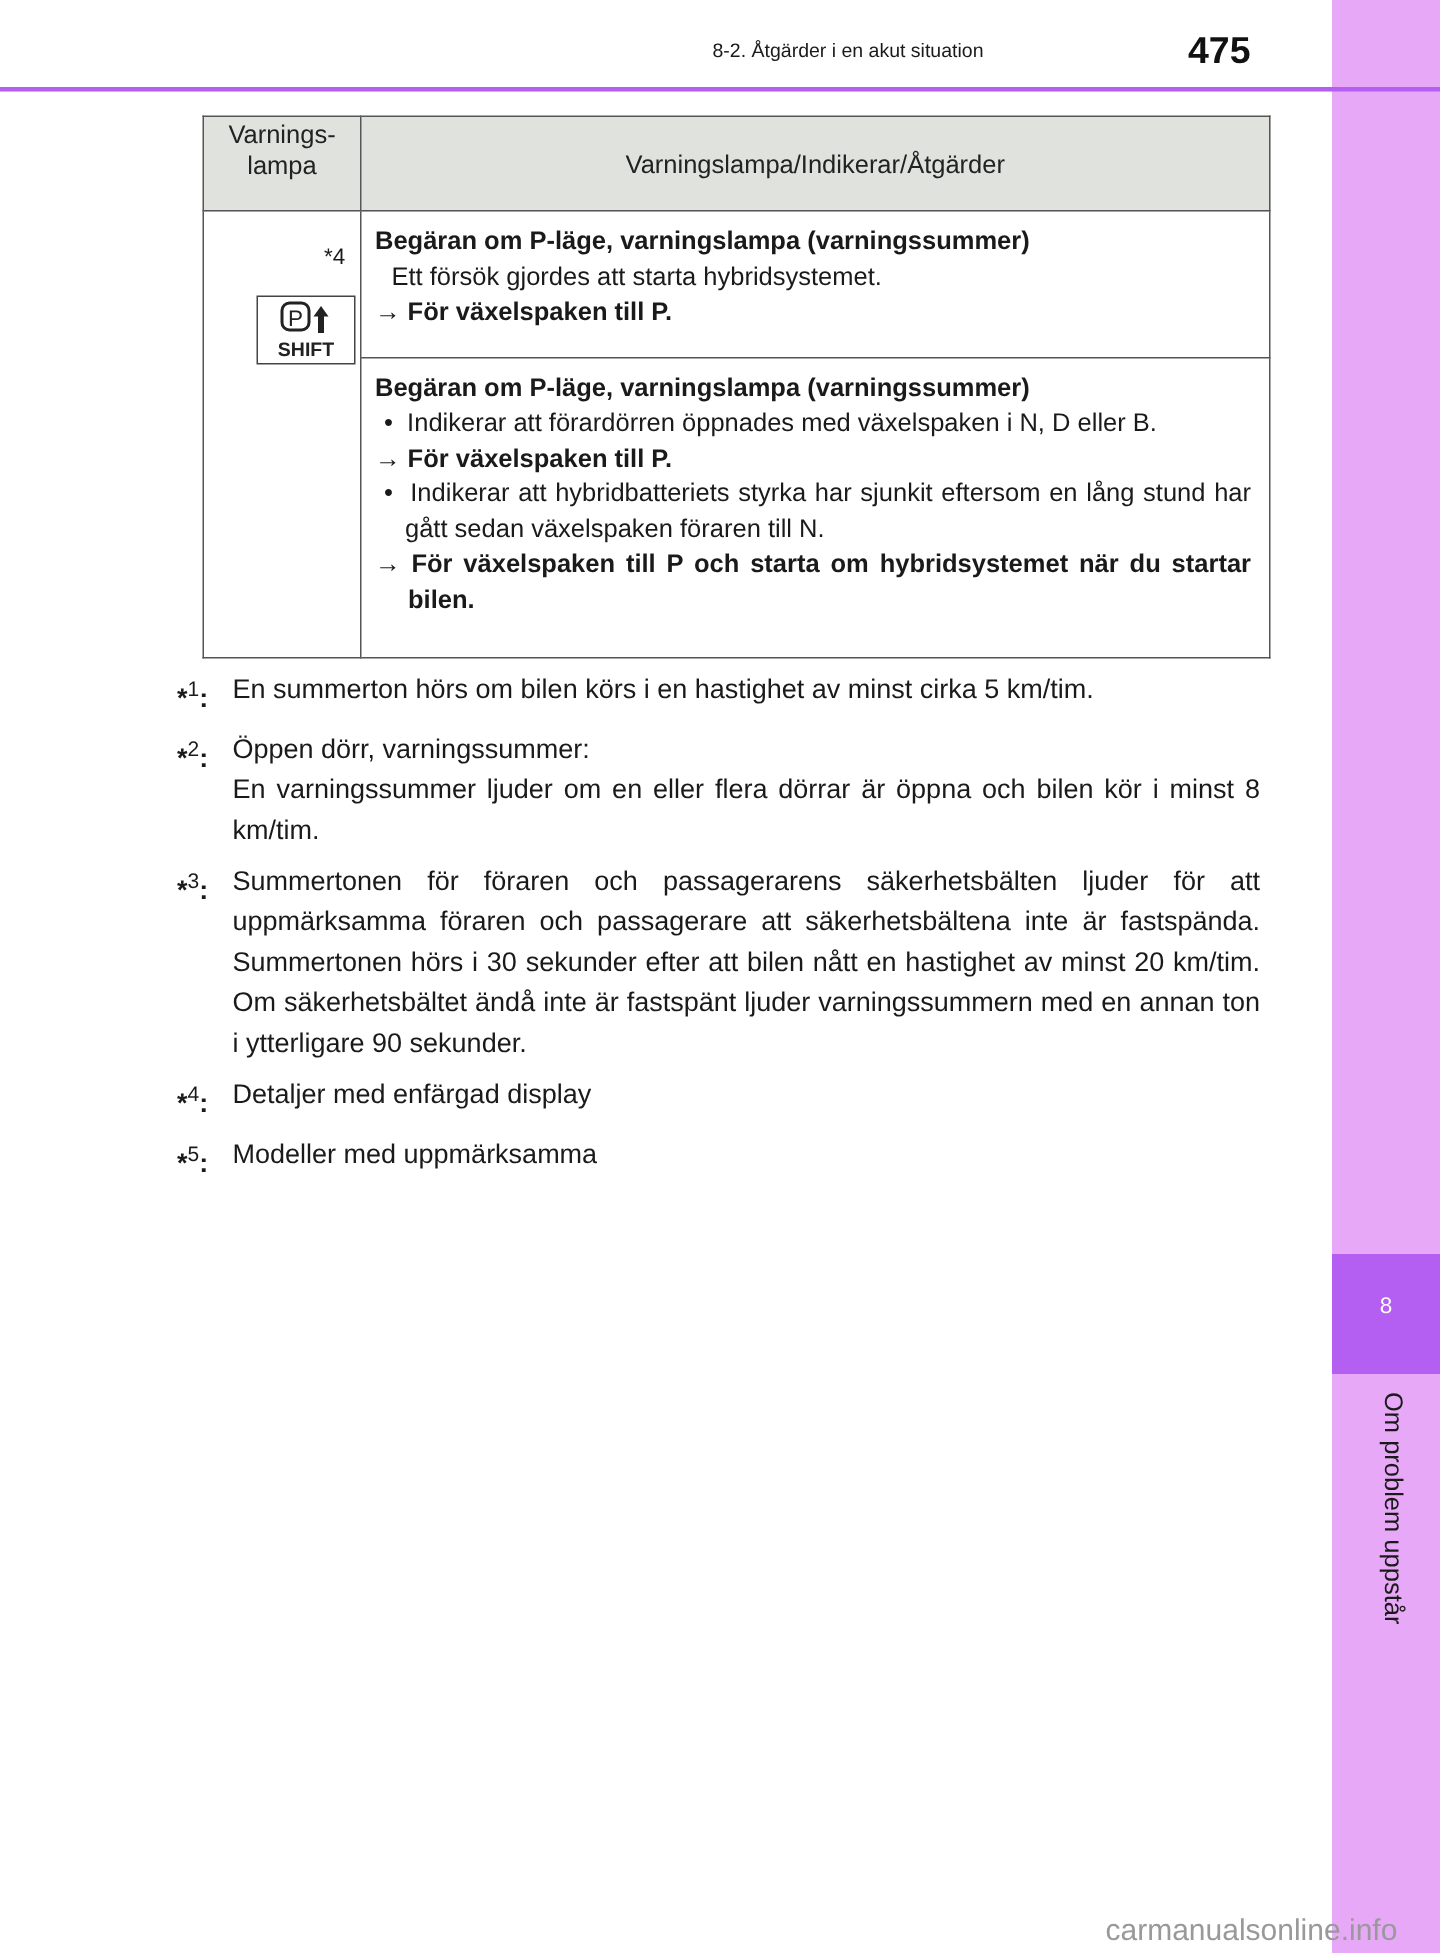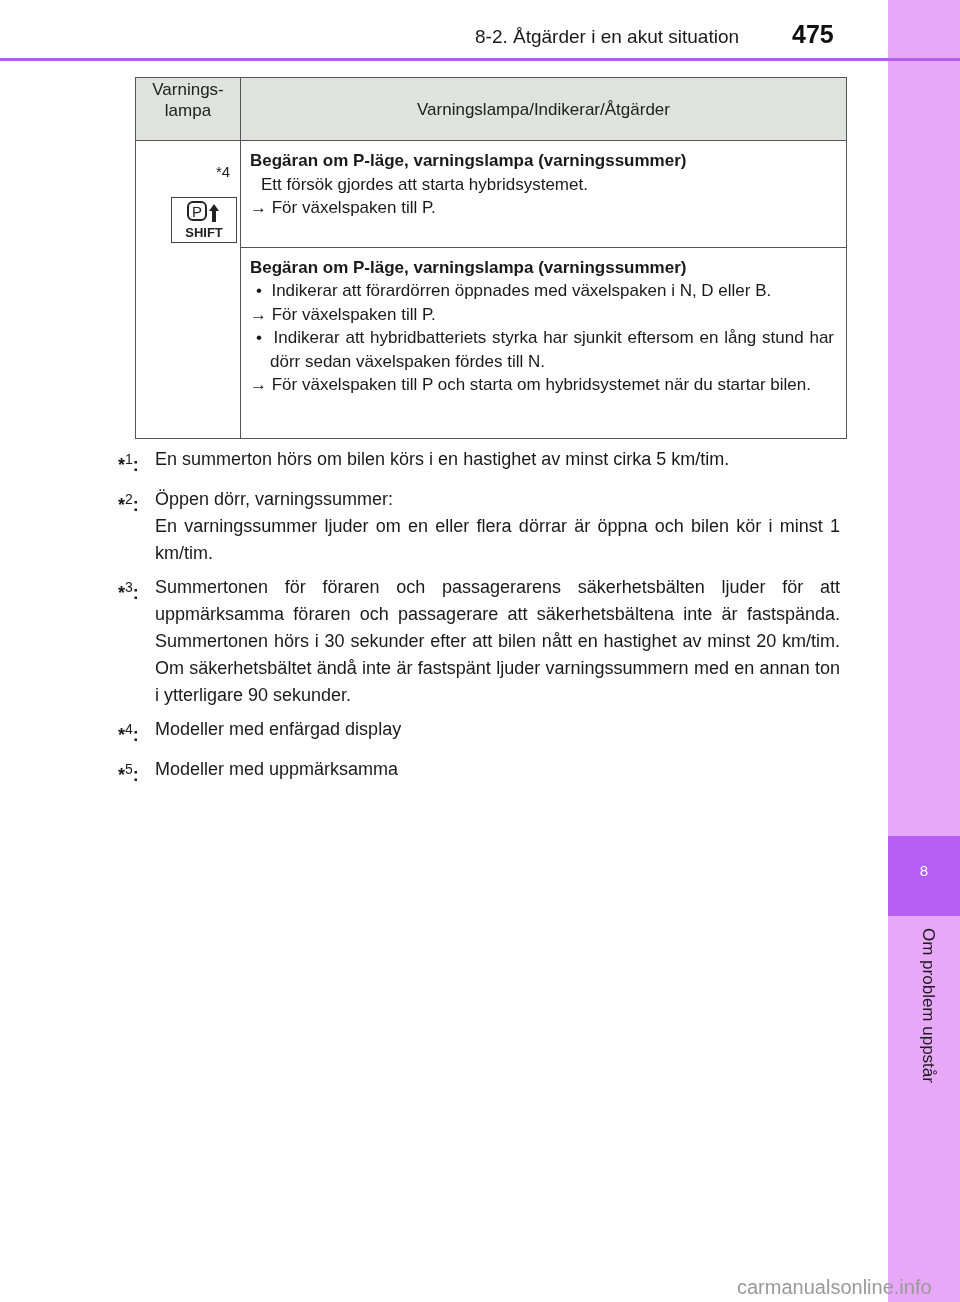--- a/index.html
+++ b/index.html
@@ -4,33 +4,33 @@
 <style>
   html, body { margin:0; padding:0; }
   body { width:960px; height:1302px; position:relative; background:#ffffff; overflow:hidden;
          font-family:"Liberation Sans", sans-serif; color:#1a1a1a; }
   .sidebar { position:absolute; left:888px; top:0; width:72px; height:1302px; background:#e8a8f8; }
   .sidebar .chap { position:absolute; left:0; top:836px; width:72px; height:80px; background:#b45ef2;
          color:#fff; font-size:15px; text-align:center; line-height:70px; }
   .sidebar .vert { position:absolute; left:20px; top:928px; width:30px; height:220px;
          writing-mode:vertical-rl; font-size:17px; color:#1a1a1a; }
   .hdr-line { position:absolute; left:0; top:58px; width:960px; height:3px; background:#b45ef2; }
-  .hdr-title { position:absolute; left:475px; top:26px; font-size:19px; color:#1a1a1a; }
+  .hdr-title { position:absolute; left:475px; top:26px; font-size:13px; color:#1a1a1a; }
   .hdr-page { position:absolute; left:792px; top:20px; font-size:25px; font-weight:bold; color:#111; }
   table { position:absolute; left:135px; top:77px; width:712px; border-collapse:collapse; font-size:17px; }
   td, th { border:1.5px solid #555; vertical-align:top; }
   th { background:#dfe2dd; font-weight:normal; font-size:17px; line-height:21px; color:#222; }
   th.c1 { width:102px; height:60px; }
   th.c2 { vertical-align:middle; }
   td.lamp { text-align:center; vertical-align:middle; position:relative; }
   td.body { padding:8px 12px 10px 9px; line-height:23.5px;margin-left:10px; }
   .b { font-weight:bold; }
   .ind { padding-left:11px; }
   .bul { padding-left:20px; text-indent:-14px; text-align:justify; }
-  .arr { padding-left:22px; text-indent:-22px; font-weight:normal; }
+  .arr { padding-left:22px; text-indent:-22px; font-weight:bold; }
   .sup4 { position:absolute; left:80px; top:22px; font-size:15px; }
   .shift { position:absolute; left:35px; top:56px; width:64px; height:44px; border:1.5px solid #444;
            display:flex; flex-direction:column; align-items:center; justify-content:center; }
   .notes { position:absolute; left:118px; top:446px; width:722px; font-size:18px; line-height:27px; color:#1a1a1a; }
   .note { display:flex; margin-bottom:7px; }
   .note .mk { width:37px; flex:none; font-weight:bold; }
   .note .mk sup { font-weight:normal; font-size:14px; }
   .note .tx { flex:1; text-align:justify; }
   .water { position:absolute; left:737px; top:1276px; font-size:20px; color:#999; }
 </style>
@@ -69,51 +69,51 @@
       <div class="b">Begäran om P-läge, varningslampa (varningssummer)</div>
       <div class="ind">Ett försök gjordes att starta hybridsystemet.</div>
       <div class="arr"><span>→</span> <span>För växelspaken till P.</span></div>
     </td>
   </tr>
   <tr>
     <td class="body">
       <div class="b">Begäran om P-läge, varningslampa (varningssummer)</div>
       <div class="bul"><span>•</span>&nbsp;&nbsp;<span>Indikerar att förardörren öppnades med växelspaken i N, D eller B.</span></div>
       <div class="arr"><span>→</span> <span>För växelspaken till P.</span></div>
-      <div class="bul"><span>•</span>&nbsp;&nbsp;<span>Indikerar att hybridbatteriets styrka har sjunkit eftersom en lång stund har dörr sedan växelspaken fördes till N.</span></div>
+      <div class="bul"><span>•</span>&nbsp;&nbsp;<span>Indikerar att hybridbatteriets styrka har sjunkit eftersom en lång stund har gått sedan växelspaken föraren till N.</span></div>
       <div class="arr" style="text-align:justify;"><span>→</span> <span>För växelspaken till P och starta om hybridsystemet när du startar bilen.</span></div>
     </td>
   </tr>
 </tbody>
   </table>
 
 <div class="notes">
   <div class="note">
     <div class="mk"><span>*</span><sup>1</sup>:</div>
     <div class="tx">
         <div>En summerton hörs om bilen körs i en hastighet av minst cirka 5  km/tim.</div>
       </div>
   </div>
   <div class="note">
     <div class="mk"><span>*</span><sup>2</sup>:</div>
     <div class="tx">
         <div>Öppen dörr, varningssummer:</div>
-        <div>En varningssummer ljuder om en eller flera dörrar är öppna och bilen kör i minst 1 km/tim.</div>
+        <div>En varningssummer ljuder om en eller flera dörrar är öppna och bilen kör i minst 8 km/tim.</div>
       </div>
   </div>
   <div class="note">
     <div class="mk"><span>*</span><sup>3</sup>:</div>
     <div class="tx">
         <div>Summertonen för föraren och passagerarens säkerhetsbälten ljuder för att uppmärksamma föraren och passagerare att säkerhetsbältena inte är fastspända. Summertonen hörs i 30 sekunder efter att bilen nått en hastighet av minst 20 km/tim. Om säkerhetsbältet ändå inte är fastspänt ljuder varningssummern med en annan ton i ytterligare 90 sekunder.</div>
       </div>
   </div>
   <div class="note">
     <div class="mk"><span>*</span><sup>4</sup>:</div>
     <div class="tx">
-        <div>Modeller med enfärgad display</div>
+        <div>Detaljer med enfärgad display</div>
       </div>
   </div>
   <div class="note">
     <div class="mk"><span>*</span><sup>5</sup>:</div>
     <div class="tx">
         <div>Modeller med uppmärksamma</div>
       </div>
   </div>
 </div>
 

